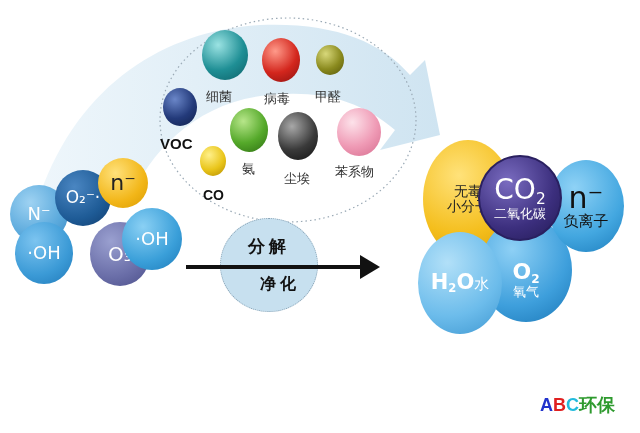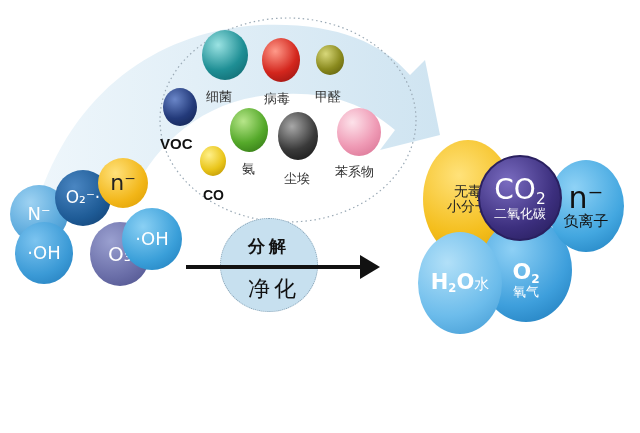--- a/index.html
+++ b/index.html
@@ -64,21 +64,21 @@
 <div class="ball" style="left:337px;top:108px;width:44px;height:48px;background:radial-gradient(circle at 35% 30%,#fde2ea,#ef9ab5 55%,#d56b8d);"></div>
 <div class="lbl" style="left:335px;top:163px;">苯系物</div>
 
 <div class="ball" style="left:200px;top:146px;width:26px;height:30px;background:radial-gradient(circle at 35% 30%,#fff08a,#e9c51a 55%,#b28a00);"></div>
 <div class="lbl bold" style="left:203px;top:187px;font-size:14px;">CO</div>
 
 <div class="abs" style="left:220px;top:218px;width:96px;height:92px;border-radius:50%;background:#c7e0ef;border:1.5px dotted #8aa3b5;"></div>
 <div class="abs" style="left:186px;top:265px;width:178px;height:4px;background:#111;"></div>
 <div class="abs" style="left:360px;top:255px;width:0;height:0;border-top:12px solid transparent;border-bottom:12px solid transparent;border-left:20px solid #111;"></div>
 <div class="lbl" style="left:248px;top:235px;font-size:17px;font-weight:bold;color:#111;letter-spacing:4px;">分解</div>
-<div class="lbl" style="left:248px;top:274px;font-size:22px;font-weight:normal;color:#111;letter-spacing:4px;">净化</div>
+<div class="lbl" style="left:260px;top:274px;font-size:16px;font-weight:bold;color:#111;letter-spacing:4px;">净化</div>
 
 <div class="ball" style="left:423px;top:140px;width:90px;height:118px;background:radial-gradient(circle at 40% 30%,#ffe27a,#f4be1c 60%,#d89c00);color:#222;font-size:14px;">
   <span>无毒</span>
   <span>小分子</span>
 </div>
 <div class="ball" style="left:480px;top:218px;width:92px;height:104px;background:radial-gradient(circle at 35% 30%,#8ed0f5,#3e9fdc 60%,#1a76b6);">
   <span style="font-size:22px;font-weight:bold;margin-top:18px;"><span>O</span><sub>2</sub></span>
   <span style="font-size:13px;">氧气</span>
 </div>
 <div class="ball" style="left:548px;top:160px;width:76px;height:92px;background:radial-gradient(circle at 35% 30%,#8fd2f6,#43a7e0 60%,#1c7cbc);color:#111;">
@@ -87,13 +87,16 @@
 </div>
 <div class="ball" style="left:478px;top:155px;width:80px;height:82px;background:radial-gradient(circle at 35% 30%,#7a6cc0,#3c2f7e 60%,#221a55);border:2px solid #2a2060;">
   <span style="font-size:28px;font-weight:normal;"><span>CO</span><sub>2</sub></span>
   <span style="font-size:13px;">二氧化碳</span>
 </div>
 <div class="ball" style="left:418px;top:232px;width:84px;height:102px;background:radial-gradient(circle at 35% 30%,#b2e0f8,#6cbceb 60%,#3d96d0);">
   <span style="font-size:21px;font-weight:bold;"><span>H</span><sub>2</sub><span>O</span><span style="font-size:15px;font-weight:normal;">水</span></span>
 </div>
 
 <div class="abs" style="left:540px;top:396px;text-align:center;">
+  <div style="font-family:'Liberation Sans',sans-serif;font-weight:bold;font-size:18px;line-height:18px;">
+    <span style="color:#2233cc;">A</span><span style="color:#e02020;">B</span><span style="color:#22bbdd;">C</span><span style="color:#2e9a2e;">环保</span>
+  </div>
 </div>
 
 </body></html>

